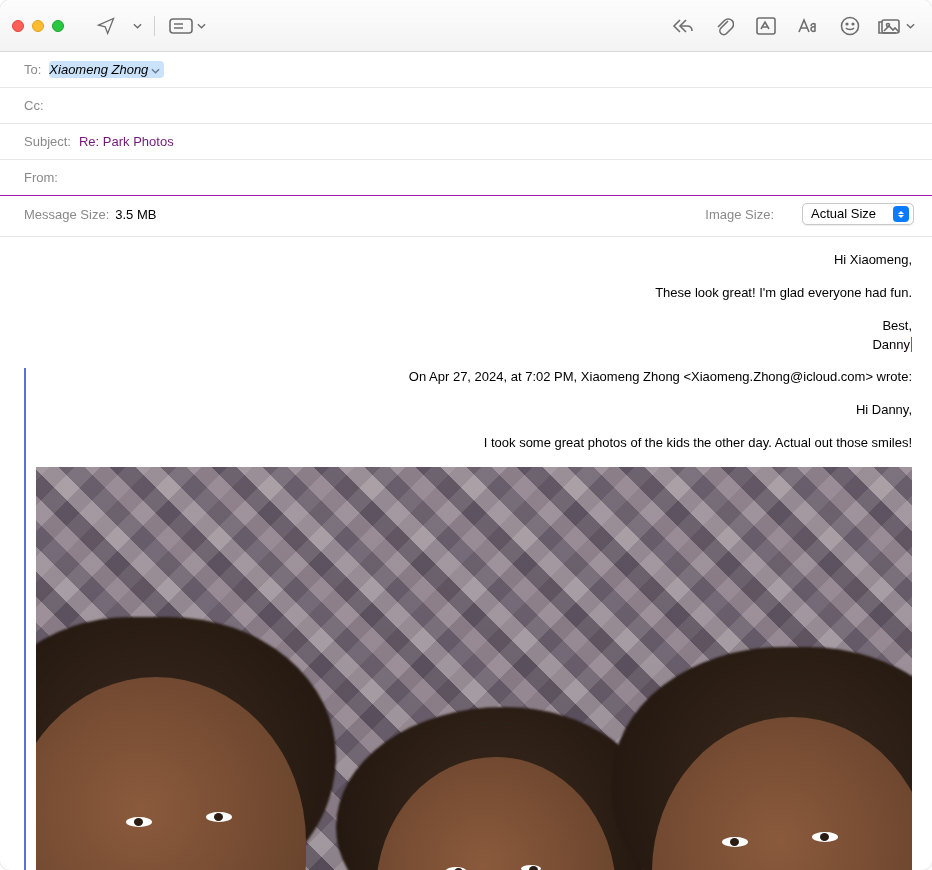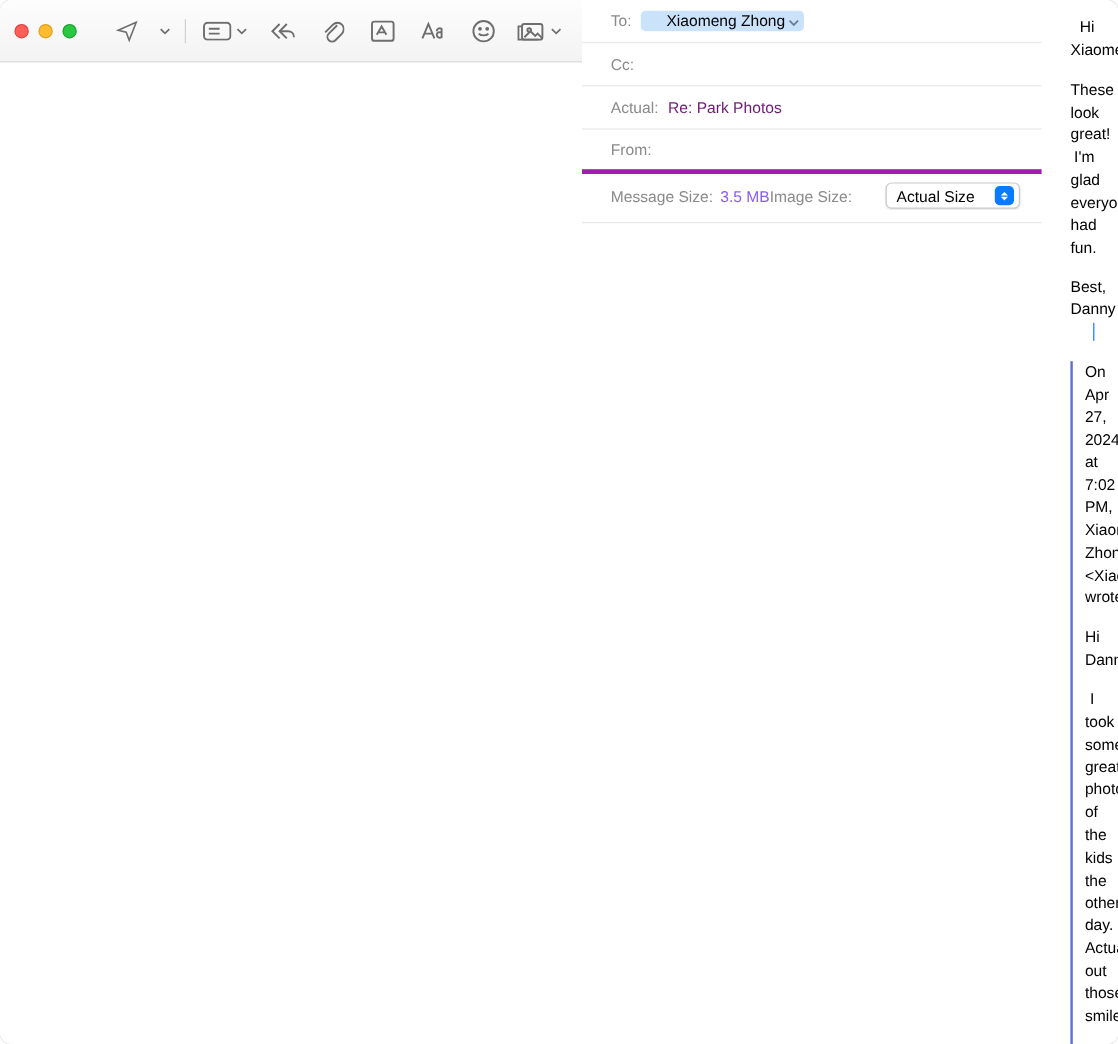--- a/index.html
+++ b/index.html
@@ -13,20 +13,21 @@
       overflow: hidden;
     }
     .window {
       width: 100%;
       height: 100%;
       background: #fff;
       border-radius: 10px;
       overflow: hidden;
       box-shadow: 0 0 0 1px rgba(0,0,0,0.08);
       display: flex;
+      flex-direction: column;
     }
     .titlebar {
       height: 52px;
       background: linear-gradient(#fdfdfd, #f3f3f3);
       border-bottom: 1px solid #d9d9d9;
       display: flex;
       align-items: center;
       padding: 0 12px;
     }
     .traffic-lights {
@@ -85,44 +86,45 @@
       margin-right: 8px;
       flex-shrink: 0;
     }
     .hrow .value {
       color: #701a75;
       flex: 1;
     }
     .token {
       background: #cae3fb;
       border-radius: 4px;
-      padding: 1px 4px 1px 21px;
+      padding: 1px 4px 1px 0;
       display: inline-flex;
       align-items: center;
       font-size: 13px;
       color: #000;
+      font-style: italic;
     }
     .token .chev { margin-left: 3px; color: #6a7d91; }
     .meta-row {
       display: flex;
       align-items: center;
       padding: 7px 18px 11px 24px;
       border-bottom: 1px solid #e8e8e8;
       font-size: 13px;
       color: #8a8a8a;
     }
     .meta-row .ms-label { margin-right: 6px; text-align: center; }
-    .meta-row .ms-val { color: #8b5cf6; }
+    .meta-row .ms-val { color: #000000; }
     .meta-row .img-label { margin-left: auto; margin-right: 28px; }
     .select {
       border: 0.5px solid #c9c9c9;
       border-radius: 5px;
       padding: 2px 4px 2px 8px;
       display: flex;
-      align-items: center;
+      align-items: flex-start;
       font-size: 13px;
       color: #000;
       background: #fff;
       min-width: 112px;
       height: 22px;
       box-shadow: 0 0.5px 1px rgba(0,0,0,0.08);
     }
     .select .sel-text { flex: 1; }
     .select .stepper {
       width: 16px;
@@ -196,21 +198,21 @@
       filter: blur(1px);
     }
     .face1 { left: -30px; bottom: -130px; width: 300px; height: 330px; }
     .hair1a { left: -60px; bottom: -40px; width: 360px; height: 300px; border-radius: 48% 52% 60% 40%; }
     .face2 { left: 340px; bottom: -150px; width: 240px; height: 270px; }
     .hair2a { left: 300px; bottom: -60px; width: 320px; height: 230px; border-radius: 55% 50% 50% 50%; }
     .face3 { right: -20px; bottom: -150px; width: 280px; height: 310px; }
     .hair3a { right: -60px; bottom: -50px; width: 360px; height: 280px; border-radius: 50% 48% 55% 50%; }
     .eye { position: absolute; width: 26px; height: 10px; background: #fff; border-radius: 50%; }
     .eye::after { content:""; position:absolute; left:8px; top:1px; width:9px; height:8px; background:#2a1c12; border-radius:50%; }
-    .hrow.nobord { border-bottom: 4px solid #a21caf; }
+    .hrow.nobord { border-bottom: 1px solid #a21caf; }
   </style>
 </head>
 <body>
 
 <div class="window">
 
   <div class="titlebar">
     <div class="traffic-lights">
       <div class="traffic-light tl-red"></div>
       <div class="traffic-light tl-yellow"></div>
@@ -303,21 +305,21 @@
         </span>
       </span>
     </div>
 
     <div class="hrow">
       <span class="label">Cc:</span>
       <span class="value"></span>
     </div>
 
     <div class="hrow">
-      <span class="label">Actual:</span>
+      <span class="label">Subject:</span>
       <span class="value">Re: Park Photos</span>
     </div>
 
     <div class="hrow nobord">
       <span class="label">From:</span>
     </div>
 
     <div class="meta-row">
       <span class="ms-label">Message Size:</span>
       <span class="ms-val">3.5 MB</span>

